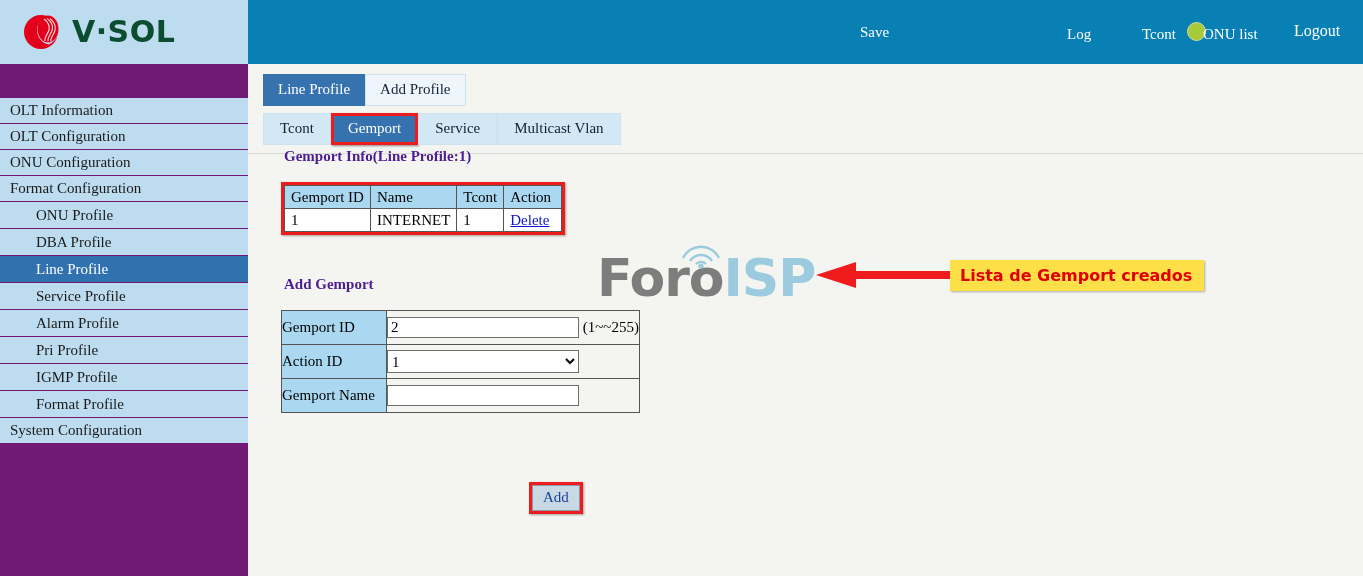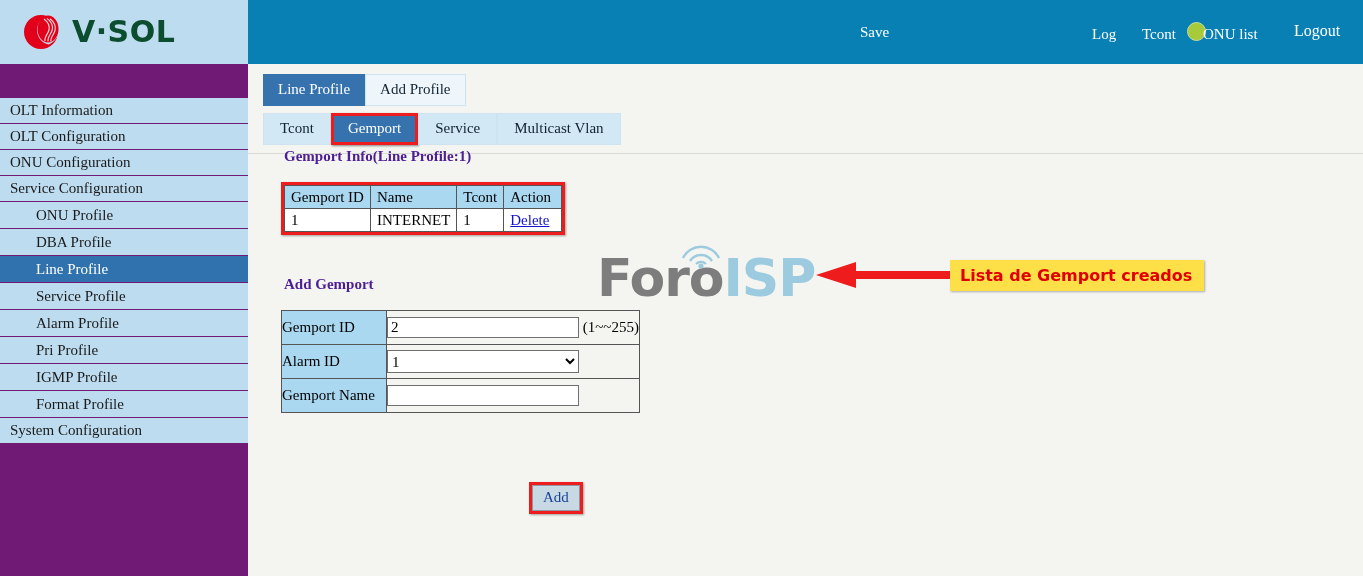--- a/index.html
+++ b/index.html
@@ -87,21 +87,21 @@
     background: #0880b4;
   }
   .hdr-link {
     position: absolute;
     color: #ffffff;
     font-size: 15px;
     cursor: pointer;
     white-space: nowrap;
   }
   #hdr-save  { left: 612px; top: 24px; }
-  #hdr-log   { left: 844px; top: 26px; }
+  #hdr-log   { left: 819px; top: 26px; }
   #hdr-status{ left: 894px; top: 26px; }
   #hdr-onu   { left: 955px; top: 26px; }
   #hdr-logout{ left: 1046px; top: 22px; font-size: 16px; }
   #status-dot {
     position: absolute;
     left: 939px; top: 22px;
     width: 19px; height: 19px;
     border-radius: 50%;
     background: #a7ca3a;
     border: 1px solid #c9dca0;
@@ -336,21 +336,21 @@
           <path d="M28 8.8c4.2 3.3 6.1 7.5 5 11.7s-5 7-4 11.1" stroke="#ffffff" stroke-width="1.1" fill="none" opacity=".85"></path>
         </svg>
       </span>
       <span class="logo-text">V·SOL</span>
     </div>
 
     <div id="menu">
         <div class="menu-item">OLT Information</div>
         <div class="menu-item">OLT Configuration</div>
         <div class="menu-item">ONU Configuration</div>
-        <div class="menu-item">Service Configuration</div>
+        <div class="menu-item">Format Configuration</div>
         <div class="menu-item sub">ONU Profile</div>
         <div class="menu-item sub">DBA Profile</div>
         <div class="menu-item sub active">Line Profile</div>
         <div class="menu-item sub">Service Profile</div>
         <div class="menu-item sub">Alarm Profile</div>
         <div class="menu-item sub">Pri Profile</div>
         <div class="menu-item sub">IGMP Profile</div>
         <div class="menu-item sub">Format Profile</div>
         <div class="menu-item">System Configuration</div>
       </div>
@@ -425,21 +425,21 @@
     <table id="form-table">
       <tbody>
           <tr>
         <td class="lbl">Gemport ID</td>
         <td class="fld">
           <input class="txt" type="text" value="2" style="">
           <span class="hint">(1~~255)</span>
         </td>
       </tr>
       <tr>
-        <td class="lbl">Alarm ID</td>
+        <td class="lbl">Action ID</td>
         <td class="fld">
           <select class="sel">
             <option>1</option>
           </select>
         </td>
       </tr>
       <tr>
         <td class="lbl">Gemport Name</td>
         <td class="fld">
           <input class="txt" type="text" value="" style="">

